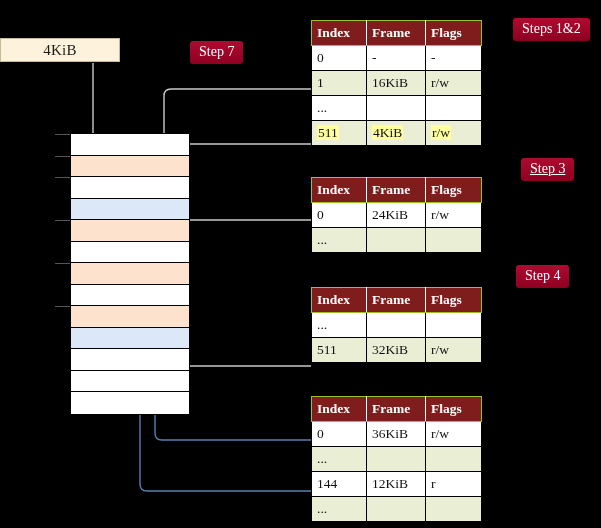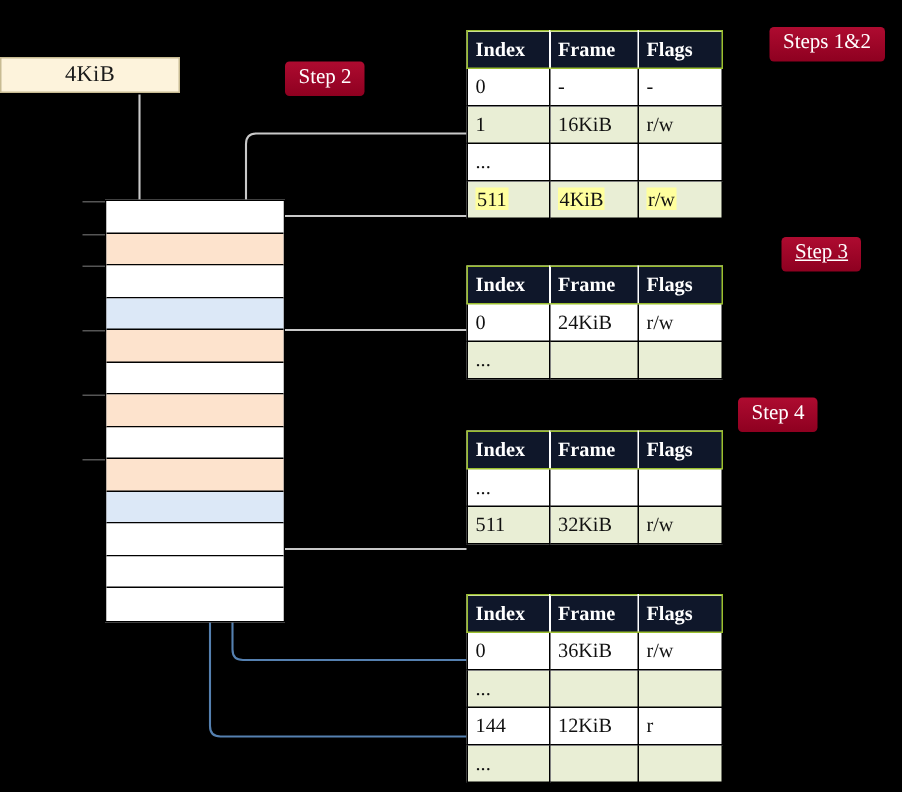--- a/index.html
+++ b/index.html
@@ -102,21 +102,21 @@
   .ptable th, .ptable td {
     box-sizing: border-box;
     border: 1px solid #9bbf2e;
     padding: 2px 5px 3px 5px;
     text-align: left;
     height: 25px;
     overflow: hidden;
     white-space: nowrap;
   }
   .ptable th {
-    background: #0f172a;
+    background: #7f1d1d;
     color: #ffffff;
     font-weight: bold;
     border-color: #9bbf2e;
     border-right-color: #ffffff;
   }
   .ptable th:last-child { border-right-color: #9bbf2e; margin-top: 32px; }
   .ptable td { border-color: #000000; }
   .ptable tr.alt td { background: #e9eed5; }
   .ptable tr.plain td { background: #ffffff; }
   .ptable td .hl {
@@ -163,29 +163,29 @@
 
       <path d="M311,491 L147,491 Q140,491 140,484 L140,214" marker-end="url(#arrBlue)"></path>
     </g>
   </svg>
 
   <div class="srcbox" style="left:0px; top:38px; width:120px; height:24px;">
     <span>4KiB</span>
   </div>
 
   <div class="badge" style="left:190px; top:41px;">
-    <span>Step 2</span>
+    <span>Step 7</span>
   </div>
   <div class="badge" style="left:513px; top:18px;">
     <span>Steps 1&amp;2</span>
   </div>
   <div class="badge" style="left:521px; top:158px;text-decoration:underline;">
     <span>Step 3</span>
   </div>
-  <div class="badge" style="left:492px; top:265px;">
+  <div class="badge" style="left:516px; top:265px;">
     <span>Step 4</span>
   </div>
 
   <div id="memcol" style="left:70px; top:133px; width:120px; height:282px;">
       <div class="memrow" style="height: 21.5385px;"></div>
       <div class="memrow peach" style="height: 21.5385px;"></div>
       <div class="memrow" style="height: 21.5385px;"></div>
       <div class="memrow blue" style="height: 21.5385px;"></div>
       <div class="memrow peach" style="height: 21.5385px;"></div>
       <div class="memrow" style="height: 21.5385px;"></div>

